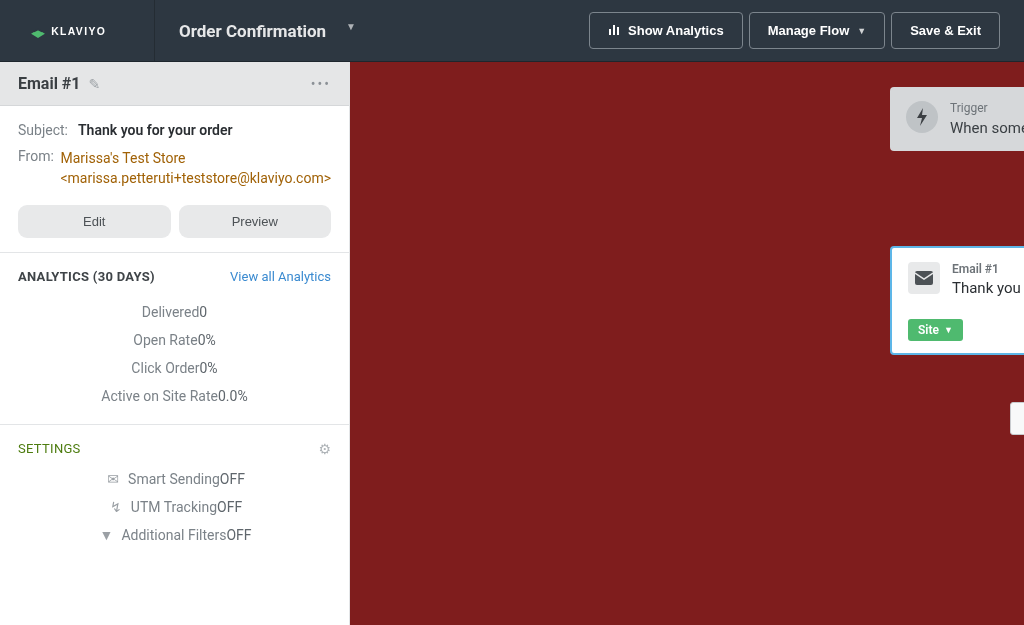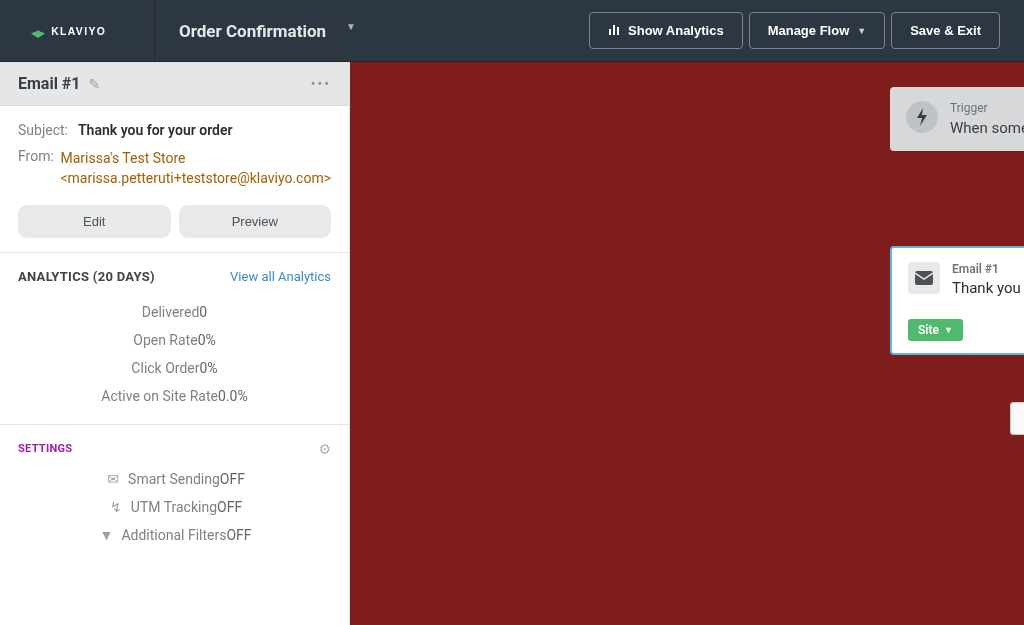--- a/index.html
+++ b/index.html
@@ -34,21 +34,21 @@
   .content-val { color:#2a2e32; font-weight:600; flex:1; }
   .content-val.from { color:#a16207; font-weight:400; line-height:1.45; }
   .btn-row { display:flex; gap:8px; margin-top:16px; }
   .btn-grey { flex:1; background:#e8e9ea; border:none; color:#4d5256; font-size:13px; font-weight:500; padding:9px 0; border-radius:9px; cursor:pointer; }
   .analytics-row, .settings-row { display:flex; justify-content:center; font-size:14px; color:#7b8288; padding:6px 0; }
   .analytics-row .val { color:#5f666c; }
   .settings-row .val.off { color:#5f666c; font-weight:400; }
   .settings-row .val.on  { color:#4fba6f; font-weight:600; }
   .settings-row .ico, .analytics-head-gear { color:#9ba0a5; width:18px; display:inline-block; text-align:center; margin-right:6px; }
   .settings-head { display:flex; align-items:center; justify-content:space-between; margin-bottom:8px; }
-  .settings-head h3 { font-size:11px; font-weight:700; letter-spacing:0.3px; color:#a21caf; }
+  .settings-head h3 { font-size:13px; font-weight:400; letter-spacing:0.3px; color:#4d7c0f; }
   .gear { color:#aeb3b7; font-size:14px; cursor:pointer; }
   
   .node { position:absolute; left:540px; width:300px; transform:translateX(0); }
   .trigger-node { top:25px; background:#d6d8da; border-radius:4px; padding:14px 16px; display:flex; gap:12px; }
   .trigger-icon { width:32px; height:32px; border-radius:50%; background:#bfc3c6; display:flex; align-items:center; justify-content:center; color:#3b3f43; font-size:16px; flex:0 0 32px; }
   .trigger-text .tlabel { font-size:12px; color:#6d7378; margin-bottom:4px; }
   .trigger-text .tmain  { font-size:15px; color:#3a3f43; }
   .email-node { top:184px; background:#fff; border:2px solid #5db6e8; border-radius:4px; padding:14px 16px 12px; }
   .email-node .row1 { display:flex; align-items:flex-start; gap:12px; }
   .email-icon { width:32px; height:32px; border-radius:4px; background:#e8e9ea; display:flex; align-items:center; justify-content:center; color:#4d5256; flex:0 0 32px; }
@@ -116,21 +116,21 @@
         <div class="content-val from">Marissa's Test Store &lt;marissa.petteruti+teststore@klaviyo.com&gt;</div>
       </div>
       <div class="btn-row">
         <button class="btn-grey">Edit</button>
         <button class="btn-grey">Preview</button>
       </div>
     </div>
 
     <div class="sb-section">
       <div class="sb-section-head">
-        <h3>ANALYTICS (20 DAYS)</h3>
+        <h3>ANALYTICS (30 DAYS)</h3>
         <span class="sb-link">View all Analytics</span>
       </div>
       <div id="analytics-rows">
           <div class="analytics-row">
             <span>Delivered</span>
             <span class="val">0</span>
           </div>
           <div class="analytics-row">
             <span>Open Rate</span>
             <span class="val">0%</span>

